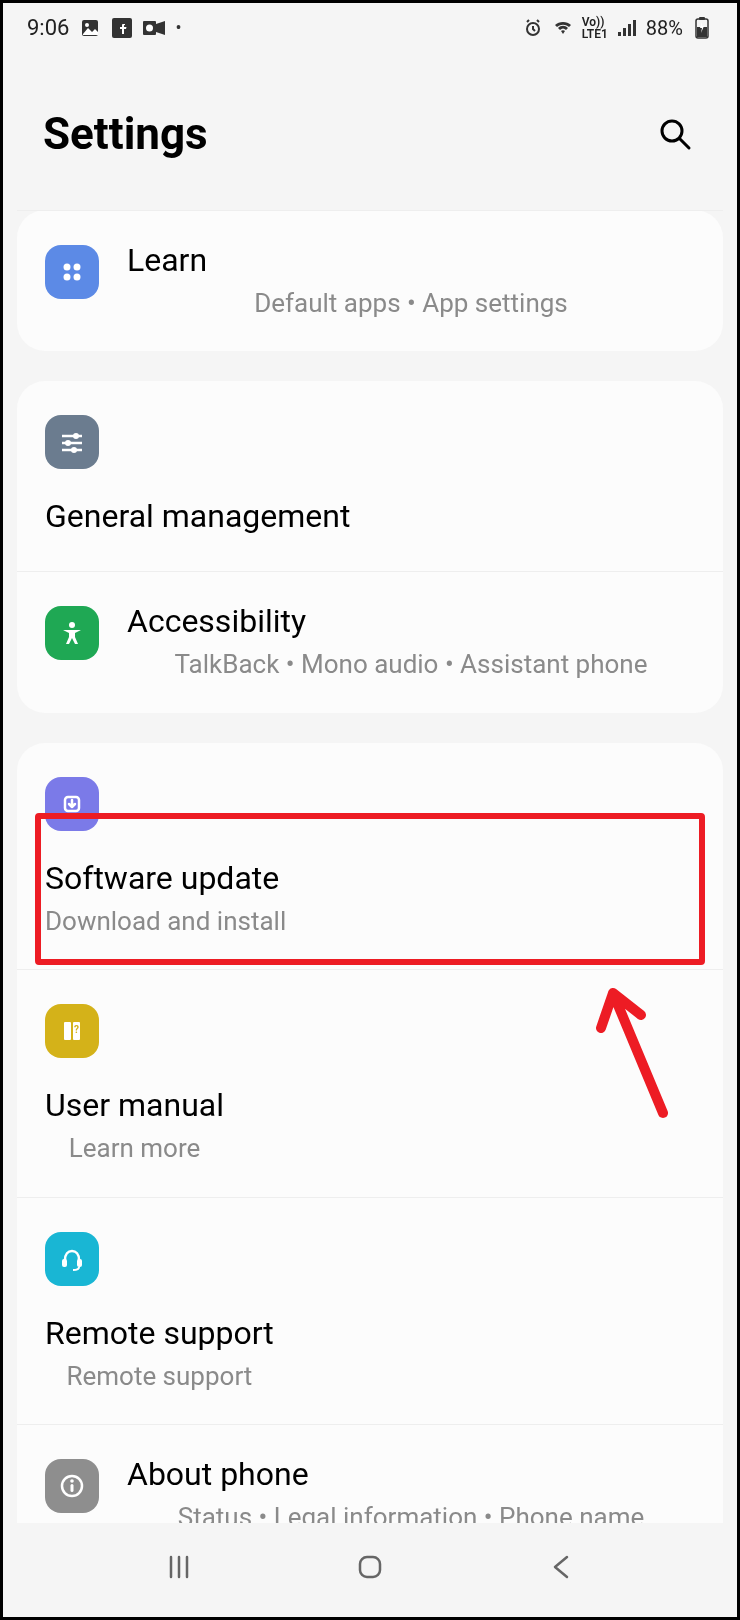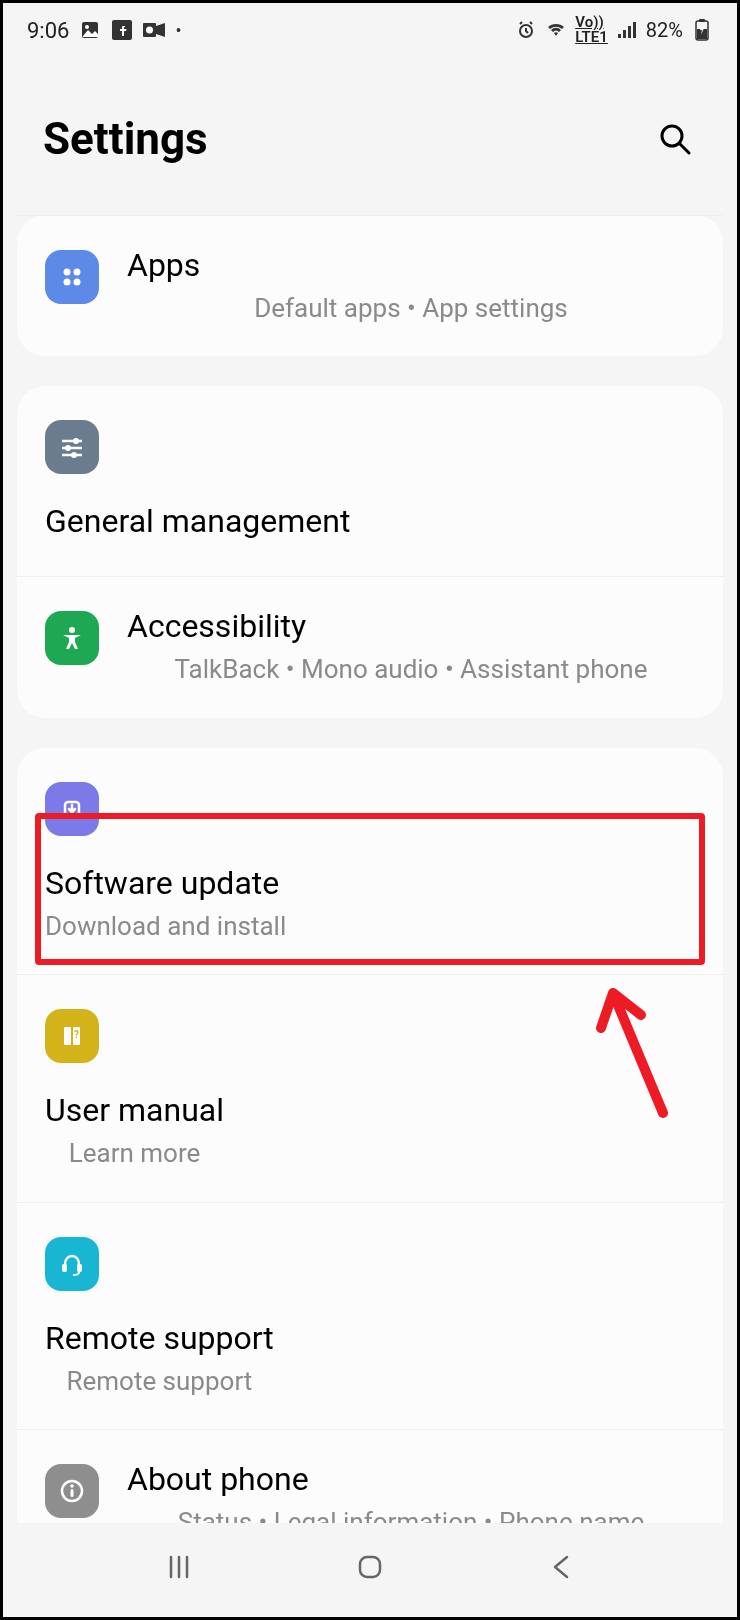--- a/index.html
+++ b/index.html
@@ -186,30 +186,30 @@
         <svg width="20" height="20" viewBox="0 0 20 20">
             <circle cx="10" cy="11" r="6" fill="none" stroke="#333" stroke-width="2"></circle>
             <path d="M10 8v3l2 2M4 4l2-2M16 4l-2-2" stroke="#333" stroke-width="2" fill="none"></path>
           </svg>
       </span>
       <span class="status-icon">
         <svg width="20" height="16" viewBox="0 0 20 16">
             <path d="M10 14 L12 11 C11 10 9 10 8 11 Z M5 8 C8 5 12 5 15 8 L13 10 C11 8 9 8 7 10 Z M2 5 C6 1 14 1 18 5 L16 7 C12 4 8 4 4 7 Z" fill="#333"></path>
           </svg>
       </span>
-      <span style="font-size:15px;line-height:1;font-weight:600;text-decoration:underline;">Vo))<br>LTE1</span>
+      <span style="font-size:12px;line-height:1;font-weight:600;">Vo))<br>LTE1</span>
       <span class="status-icon">
         <svg width="18" height="16" viewBox="0 0 18 16">
             <rect x="0" y="12" width="3" height="4" fill="#333"></rect>
             <rect x="5" y="8" width="3" height="8" fill="#333"></rect>
             <rect x="10" y="4" width="3" height="12" fill="#333"></rect>
             <rect x="15" y="0" width="3" height="16" fill="#333"></rect>
           </svg>
       </span>
-      <span>82%</span>
+      <span>88%</span>
       <span class="status-icon">
         <svg width="14" height="22" viewBox="0 0 14 22">
             <rect x="1" y="2" width="12" height="19" rx="2" fill="none" stroke="#333" stroke-width="1.5"></rect>
             <rect x="4" y="0" width="6" height="3" rx="1" fill="#333"></rect>
             <rect x="2" y="10" width="10" height="10" fill="#333"></rect>
             <path d="M7 5 L5 11 L7 11 L6 16 L9 9 L7 9 Z" fill="#fff"></path>
           </svg>
       </span>
     </div>
   </div>
@@ -230,21 +230,21 @@
       <div class="settings-item" style="border-top:1px solid #eee;border-top-left-radius:0;border-top-right-radius:0;">
         <div class="item-icon icon-apps">
           <svg width="28" height="28" viewBox="0 0 28 28">
               <circle cx="9" cy="9" r="3.5" fill="#fff"></circle>
               <circle cx="19" cy="9" r="3.5" fill="#fff"></circle>
               <circle cx="9" cy="19" r="3.5" fill="#fff"></circle>
               <circle cx="19" cy="19" r="3.5" fill="#fff"></circle>
             </svg>
         </div>
         <div class="item-content">
-          <div class="item-title">Apps</div>
+          <div class="item-title">Learn</div>
           <div class="item-subtitle">Default apps  •  App settings</div>
         </div>
       </div>
     </div>
 
     <div class="section">
       <div class="settings-item with-divider">
         <div class="item-icon icon-general">
           <svg width="28" height="28" viewBox="0 0 28 28">
               <line x1="4" y1="8" x2="24" y2="8" stroke="#fff" stroke-width="2.5"></line>

